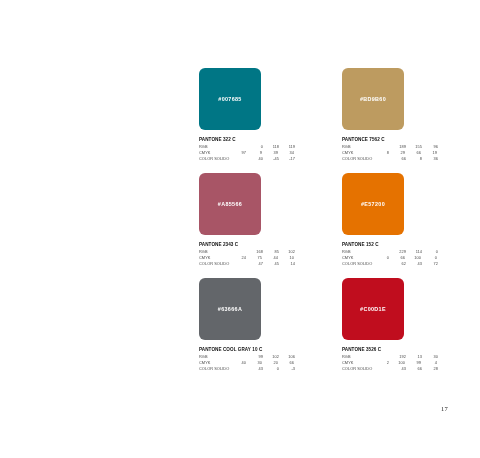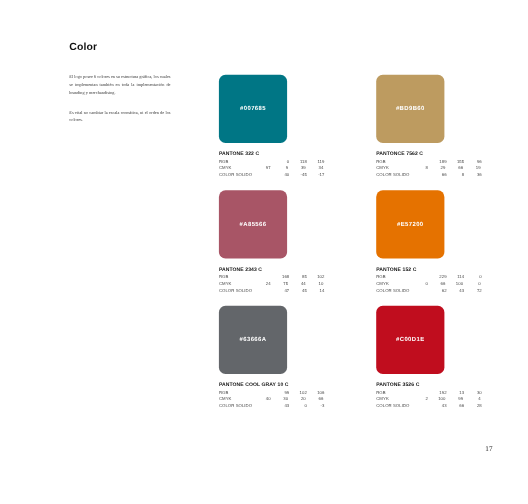--- a/index.html
+++ b/index.html
@@ -124,25 +124,20 @@
     color: #222222;
     letter-spacing: .2px;
     font-family: "Liberation Serif", serif;
   }
 </style>
 </head>
 <body>
 
 <div id="page">
 
-  <div id="intro-column">
-    <h1 id="page-title">Color</h1>
-    <p class="intro-paragraph">El logo posee 6 colores en su estructura gráfica, los cuales se implementan también en toda la implementación de branding y merchandising.</p>
-    <p class="intro-paragraph">Es vital no cambiar la escala cromática, ni el orden de los colores.</p>
-  </div>
 
   <div id="swatch-grid">
       <div class="swatch-cell">
         <div class="swatch-chip" style="background: rgb(0, 118, 133);">
           <span class="swatch-hex">#007685</span>
         </div>
         <div class="swatch-meta">
           <div class="swatch-pantone">PANTONE 322 C</div>
           <div class="spec-row">
             <div class="spec-label">RGB</div>

